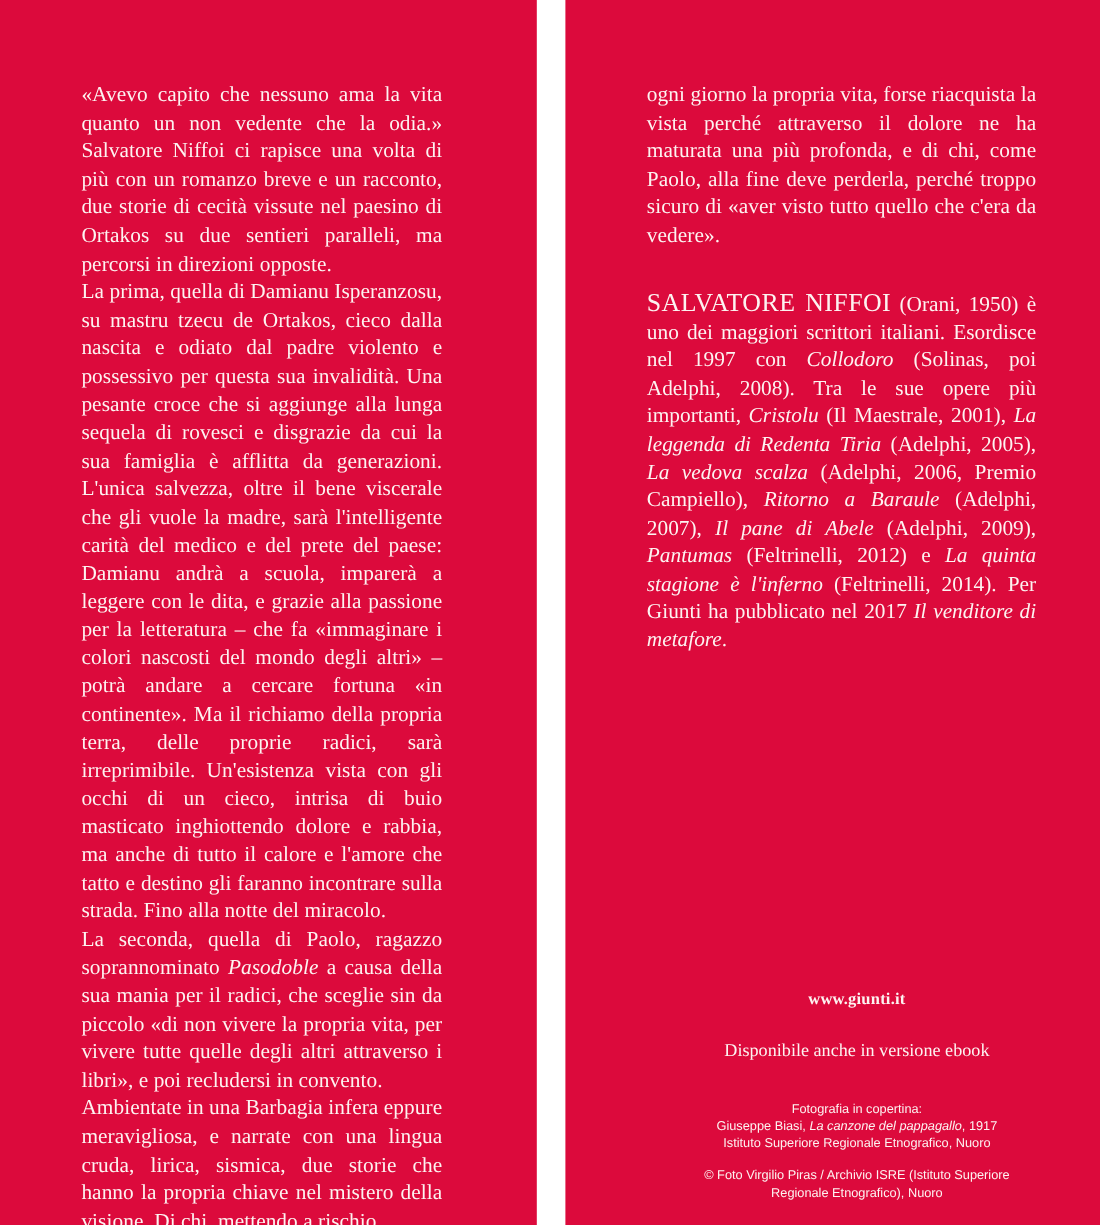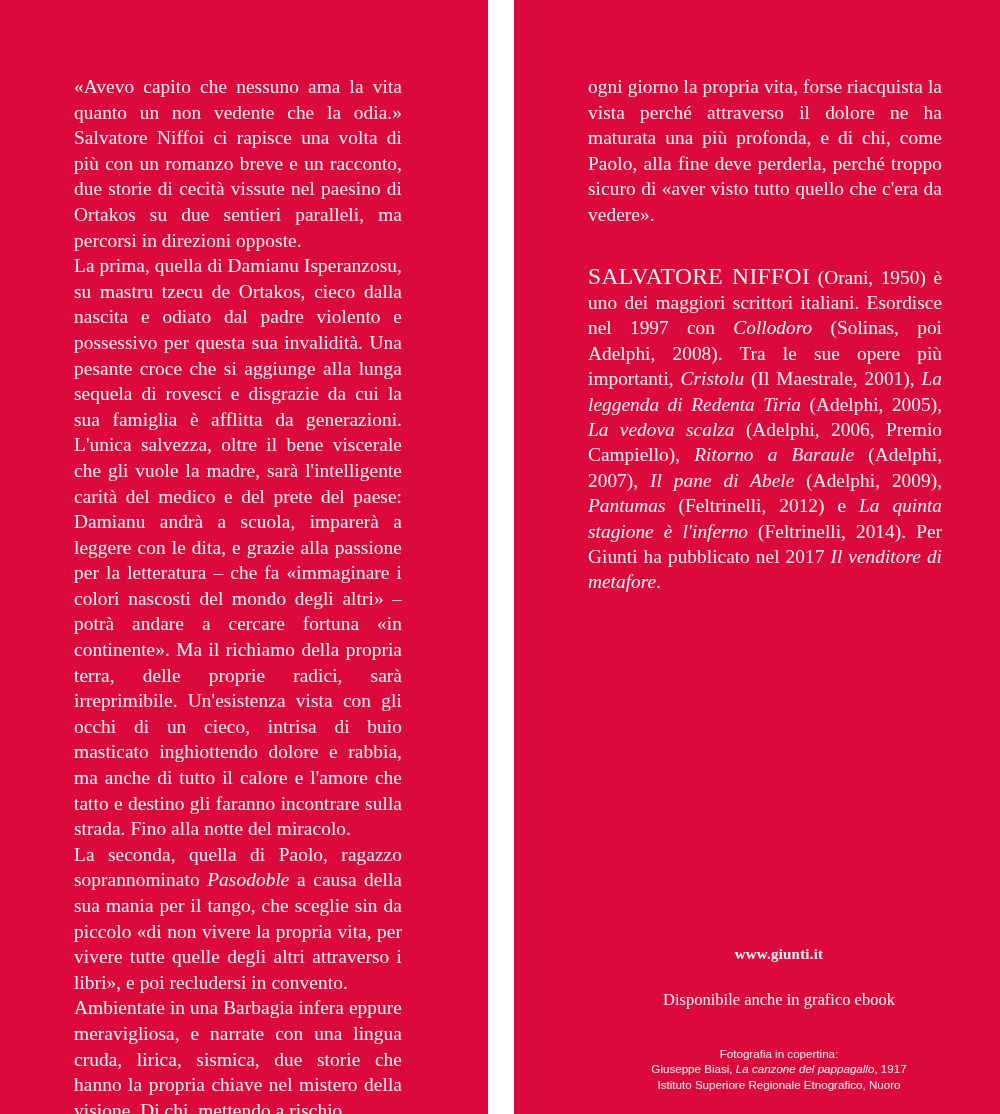--- a/index.html
+++ b/index.html
@@ -104,38 +104,39 @@
   }
 </style>
 </head>
 <body>
 
 <div class="jacket">
 
   <div class="panel panel-back">
     <p class="blurb">«Avevo capito che nessuno ama la vita quanto un non vedente che la odia.» Salvatore Niffoi ci rapisce una volta di più con un romanzo breve e un racconto, due storie di cecità vissute nel paesino di Ortakos su due sentieri paralleli, ma percorsi in direzioni opposte.</p>
     <p class="blurb">La prima, quella di Damianu Isperanzosu, su mastru tzecu de Ortakos, cieco dalla nascita e odiato dal padre violento e possessivo per questa sua invalidità. Una pesante croce che si aggiunge alla lunga sequela di rovesci e disgrazie da cui la sua famiglia è afflitta da generazioni. L'unica salvezza, oltre il bene viscerale che gli vuole la madre, sarà l'intelligente carità del medico e del prete del paese: Damianu andrà a scuola, imparerà a leggere con le dita, e grazie alla passione per la letteratura – che fa «immaginare i colori nascosti del mondo degli altri» – potrà andare a cercare fortuna «in continente». Ma il richiamo della propria terra, delle proprie radici, sarà irreprimibile. Un'esistenza vista con gli occhi di un cieco, intrisa di buio masticato inghiottendo dolore e rabbia, ma anche di tutto il calore e l'amore che tatto e destino gli faranno incontrare sulla strada. Fino alla notte del miracolo.</p>
-    <p class="blurb"><span>La seconda, quella di Paolo, ragazzo soprannominato </span><span class="it">Pasodoble</span><span> a causa della sua mania per il tango, che sceglie sin da piccolo «di non vivere la propria vita, per vivere tutte quelle degli altri attraverso i libri», e poi recludersi in convento.</span></p>
+    <p class="blurb"><span>La seconda, quella di Paolo, ragazzo soprannominato </span><span class="it">Pasodoble</span><span> a causa della sua mania per il radici, che sceglie sin da piccolo «di non vivere la propria vita, per vivere tutte quelle degli altri attraverso i libri», e poi recludersi in convento.</span></p>
     <p class="blurb">Ambientate in una Barbagia infera eppure meravigliosa, e narrate con una lingua cruda, lirica, sismica, due storie che hanno la propria chiave nel mistero della visione. Di chi, mettendo a rischio</p>
   </div>
 
   <div class="gutter"></div>
 
   <div class="panel panel-flap">
     <p class="blurb continued">ogni giorno la propria vita, forse riacquista la vista perché attraverso il dolore ne ha maturata una più profonda, e di chi, come Paolo, alla fine deve perderla, perché troppo sicuro di «aver visto tutto quello che c'era da vedere».</p>
 
     <div class="bio-block">
       <p class="bio"><span class="author-name">SALVATORE NIFFOI</span><span> (Orani, 1950)</span><span> è uno dei maggiori scrittori italiani. Esordisce nel 1997 con </span><span class="it">Collodoro</span><span> (Solinas, poi Adelphi, 2008). Tra le sue opere più importanti, </span><span class="it">Cristolu</span><span> (Il Maestrale, 2001), </span><span class="it">La leggenda di Redenta Tiria</span><span> (Adelphi, 2005), </span><span class="it">La vedova scalza</span><span> (Adelphi, 2006, Premio Campiello), </span><span class="it">Ritorno a Baraule</span><span> (Adelphi, 2007), </span><span class="it">Il pane di Abele</span><span> (Adelphi, 2009), </span><span class="it">Pantumas</span><span> (Feltrinelli, 2012) e </span><span class="it">La quinta stagione è l'inferno</span><span> (Feltrinelli, 2014). Per Giunti ha pubblicato nel 2017 </span><span class="it">Il venditore di metafore</span><span>.</span></p>
     </div>
 
     <div class="footer">
       <div class="site">www.giunti.it</div>
-      <div class="ebook">Disponibile anche in grafico ebook</div>
+      <div class="ebook">Disponibile anche in versione ebook</div>
       <div class="credits">
         <div class="gap"></div>
         <div>Fotografia in copertina:</div>
         <div><span>Giuseppe Biasi, </span><span class="it">La canzone del pappagallo</span><span>, 1917</span></div>
         <div>Istituto Superiore Regionale Etnografico, Nuoro</div>
       </div>
+      <div class="copyright">© Foto Virgilio Piras / Archivio ISRE (Istituto Superiore Regionale Etnografico), Nuoro</div>
     </div>
   </div>
 
 </div>
 
 </body></html>

